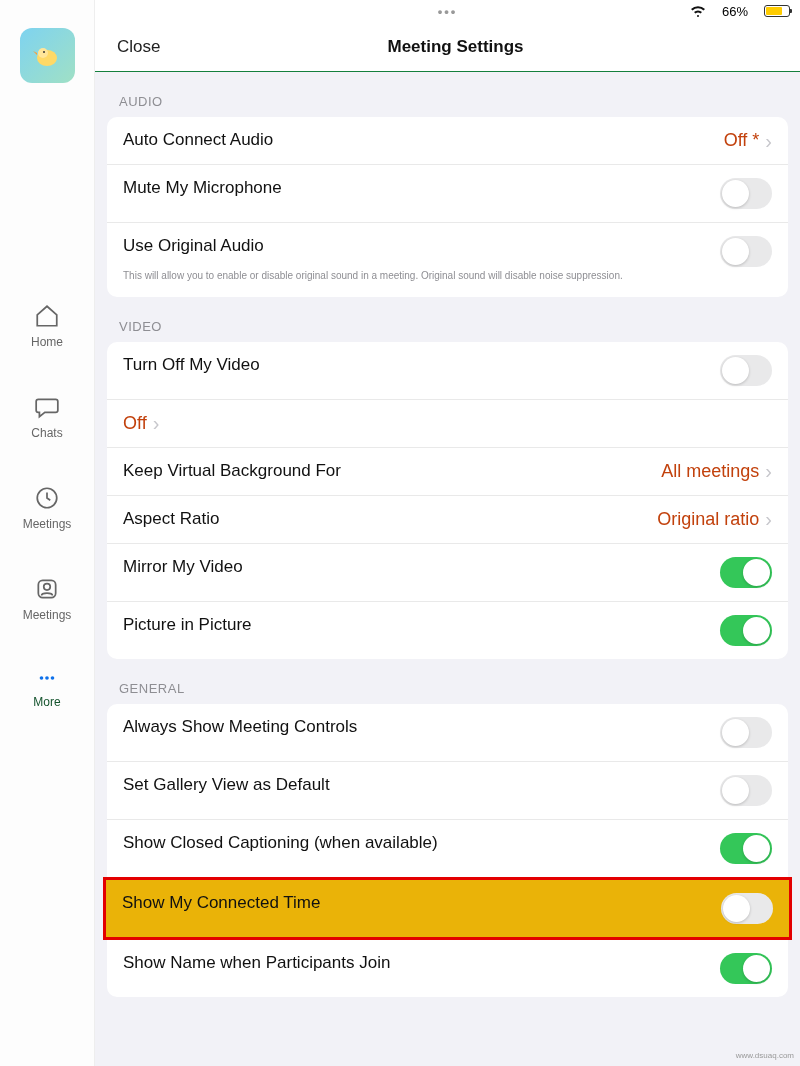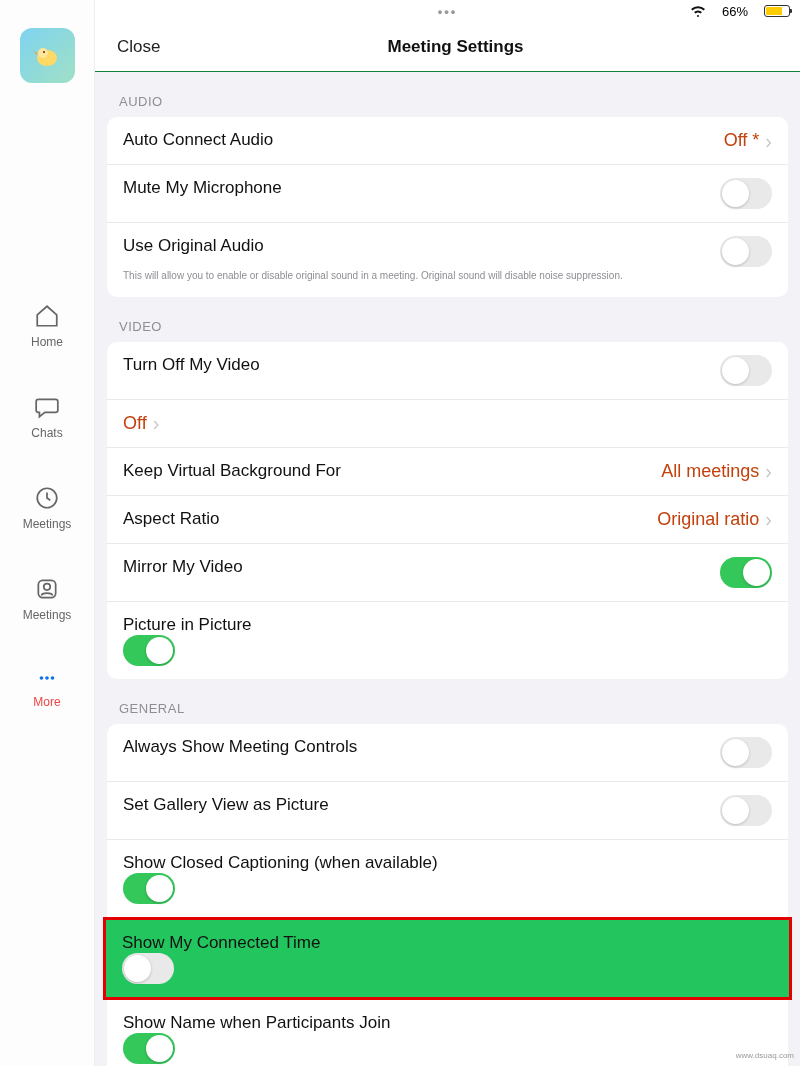--- a/index.html
+++ b/index.html
@@ -29,21 +29,21 @@
       height: 55px;
       border-radius: 12px;
       background: linear-gradient(135deg, #7ed3f0 0%, #a0e0c5 100%);
       display: flex;
       align-items: center;
       justify-content: center;
       margin-bottom: 220px;
     }
     .nav-items { display: flex; flex-direction: column; align-items: center; gap: 45px; }
     .nav-item { display: flex; flex-direction: column; align-items: center; gap: 6px; color: #666; }
-    .nav-item.active { color: #ef4444; }
+    .nav-item.active { color: #14532d; }
     .nav-label { font-size: 12px; }
     .main {
       flex: 1;
       display: flex;
       flex-direction: column;
       background: #f2f2f7;
       overflow: hidden;
     }
     .status-bar {
       height: 22px;
@@ -97,21 +97,21 @@
       border-radius: 10px;
       overflow: hidden;
     }
     .row {
       display: flex;
       justify-content: space-between;
       padding: 13px 16px;
       border-bottom: 1px solid #e9e9e9;
       min-height: 48px;
     }
-    .row:last-child { border-bottom: none; flex-direction: column; }
+    .row:last-child { border-bottom: none; }
     .row-label {
       font-size: 17px;
       color: #111;
       font-weight: 400;
     }
     .row-right { display: flex; align-items: center; gap: 6px; }
     .row-value { font-size: 18px; color: #c2410c; }
     .chevron { color: #c7c7cc; font-size: 20px; line-height: 1; }
     .row-desc {
       font-size: 10px;
@@ -128,21 +128,21 @@
     .toggle-knob {
       width: 27px; height: 27px; border-radius: 50%; background: #fff;
       position: absolute; top: 2px; left: 2px;
       box-shadow: 0 1px 3px rgba(0,0,0,0.2);
       transition: left .2s;
     }
     .toggle.on .toggle-knob { left: 23px; }
     .highlighted-row {
       border: 3px solid #e30000;
       margin: 0 8px;
-      background: #22c55e;
+      background: #eab308;
     }
     .highlighted-row .row { border-bottom: none; }
     .watermark {
       position: absolute;
       right: 6px;
       bottom: 6px;
       font-size: 8px;
       color: #999;
     }
   </style>
@@ -289,21 +289,21 @@
 
       <div class="section-header">GENERAL</div>
       <div class="group" style="border-bottom-left-radius:0;border-bottom-right-radius:0;">
         <div class="row">
           <span class="row-label">Always Show Meeting Controls</span>
           <div class="toggle">
               <div class="toggle-knob"></div>
             </div>
         </div>
         <div class="row">
-          <span class="row-label">Set Gallery View as Picture</span>
+          <span class="row-label">Set Gallery View as Default</span>
           <div class="toggle">
               <div class="toggle-knob"></div>
             </div>
         </div>
         <div class="row">
           <span class="row-label">Show Closed Captioning (when available)</span>
           <div class="toggle on">
               <div class="toggle-knob"></div>
             </div>
         </div>

